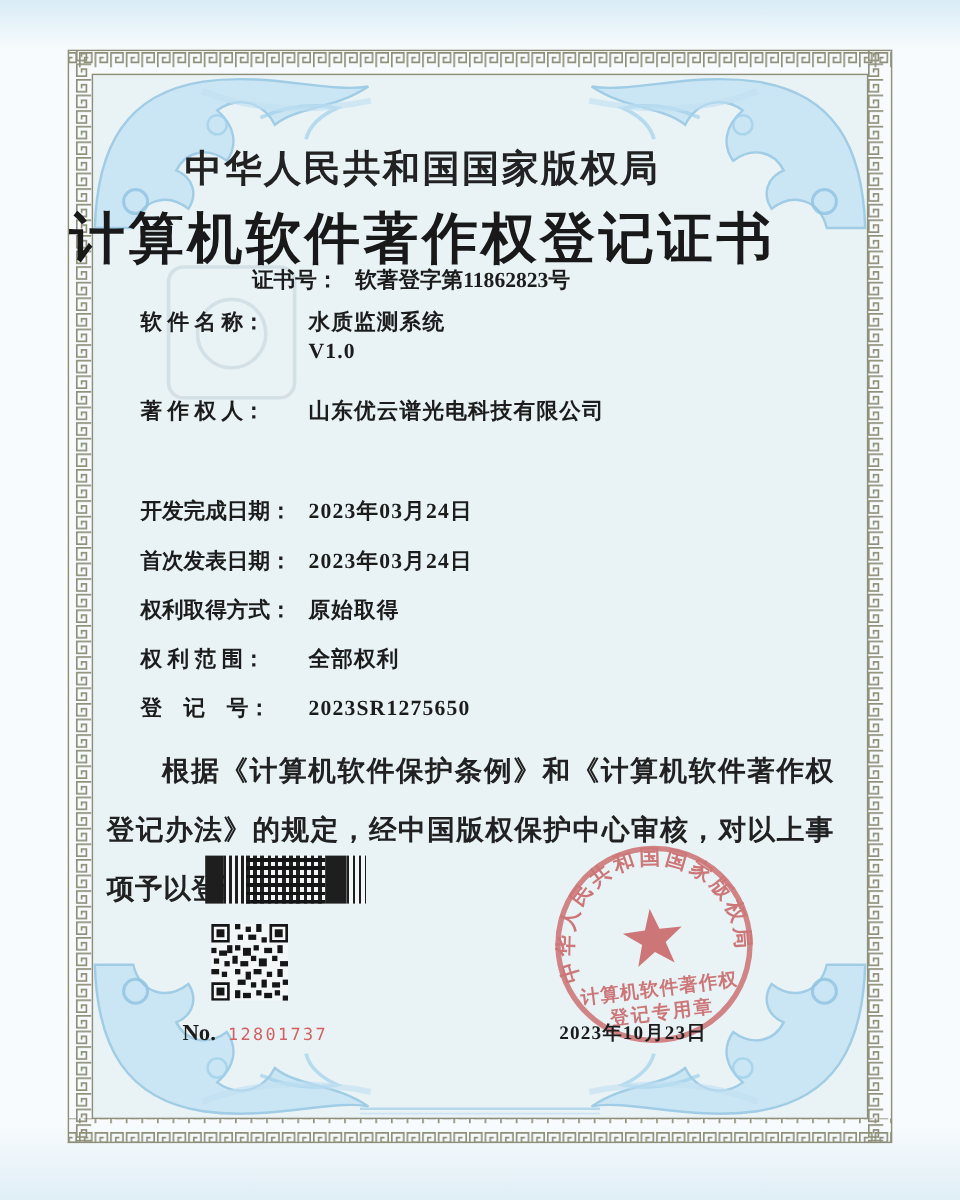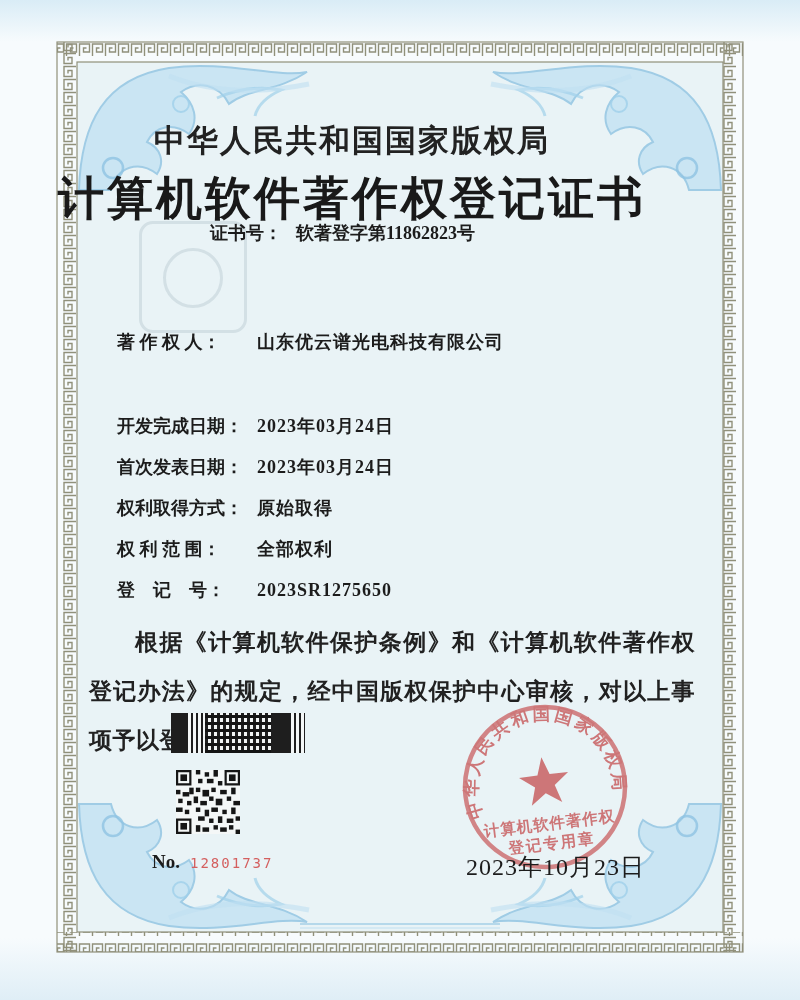--- a/index.html
+++ b/index.html
@@ -38,21 +38,21 @@
   .bc-thin{height:100%;background:repeating-linear-gradient(90deg,#1e1e1e 0 2px,#f4f7f7 2px 5px);}
   .bc-noise{height:100%;
     background-image:
       repeating-linear-gradient(90deg,rgba(20,20,20,.95) 0 3px,transparent 3px 6px),
       repeating-linear-gradient(0deg,#141414 0 3px,#f2f5f5 3px 7px);}
   .qr{position:absolute;left:176px;top:770px;width:64px;height:64px;}
 
   .serial{position:absolute;left:152px;top:851px;font-size:19px;font-weight:bold;}
   .serial .num{font-family:"DejaVu Sans Mono","Liberation Mono",monospace;
     color:#d45f5f;letter-spacing:2px;font-weight:normal;margin-left:10px;font-size:14px;}
-  .issue-date{position:absolute;left:466px;top:851px;font-size:24px;font-weight:normal;letter-spacing:1px;}
+  .issue-date{position:absolute;left:466px;top:851px;font-size:16px;font-weight:bold;letter-spacing:1px;}
 
   .seal{position:absolute;left:450px;top:692px;width:190px;height:190px;
     opacity:.88;mix-blend-mode:multiply;}
   .seal text{font-family:"Liberation Serif","DejaVu Serif",serif;font-weight:bold;}
 </style>
 </head>
 <body>
 
 <div class="page">
 
@@ -98,20 +98,24 @@
     </div>
 
     <div class="authority">中华人民共和国国家版权局</div>
 
     <div class="cert-title">计算机软件著作权登记证书</div>
 
     <div class="certno">
       <span class="lab">证书号：</span><span>软著登字第11862823号</span>
     </div>
 
+    <div class="row" style="top:256px">
+      <span class="lab">软 件 名 称：</span><span class="val">水质监测系统</span>
+      <span class="val2">V1.0</span>
+    </div>
 
     <div class="row" style="top:330px">
       <span class="lab">著 作 权 人：</span><span class="val">山东优云谱光电科技有限公司</span>
     </div>
 
     <div class="row" style="top:414px">
       <span class="lab">开发完成日期：</span><span class="val">2023年03月24日</span>
     </div>
 
     <div class="row" style="top:455px">

